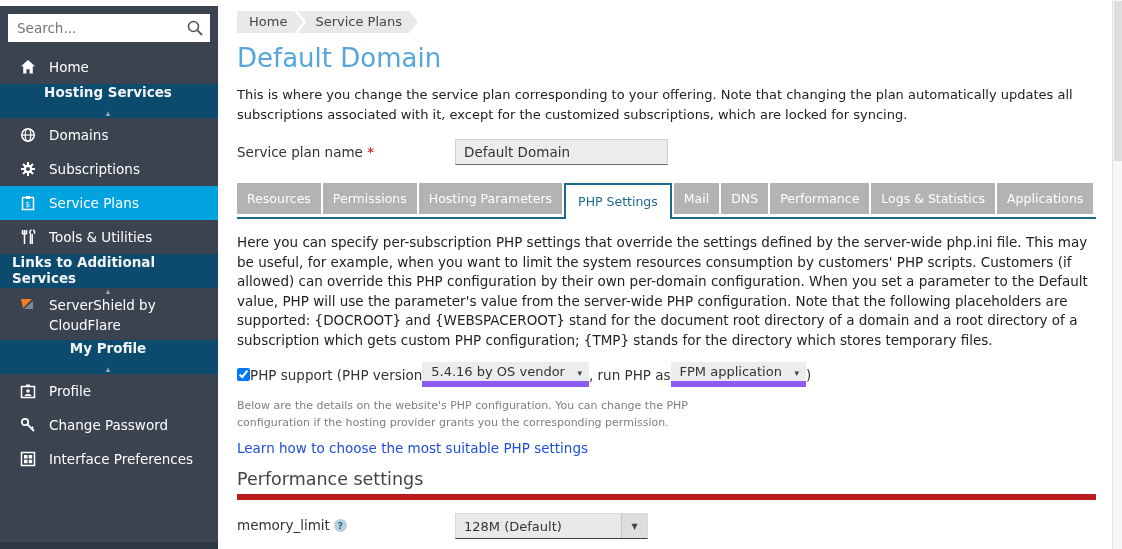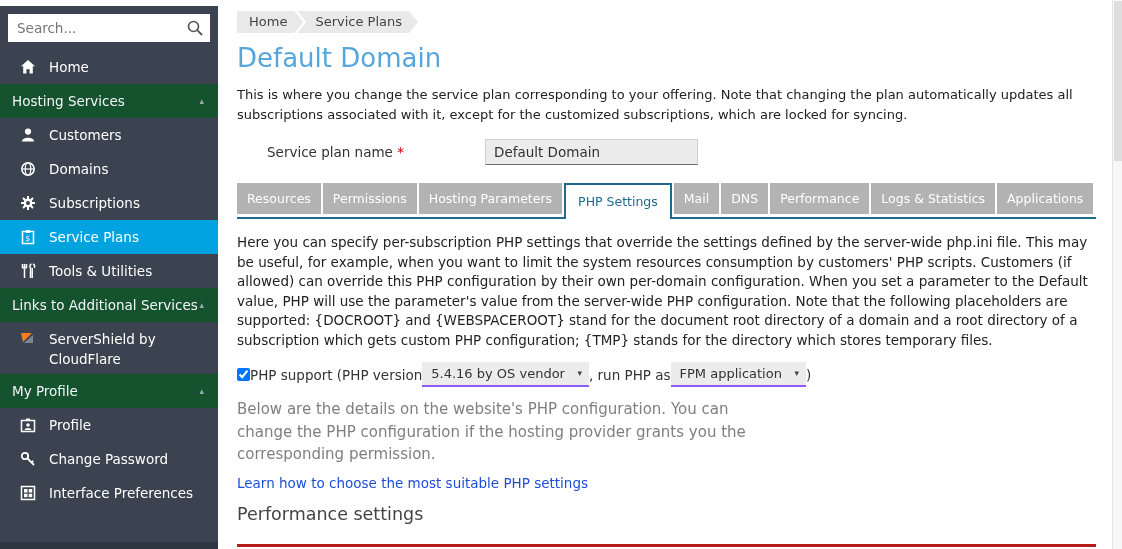--- a/index.html
+++ b/index.html
@@ -14,75 +14,75 @@
     padding:0 30px 0 9px; font-size:13.5px; color:#333;
     font-family:inherit; outline:none; }
   .search-icon { position:absolute; right:6px; top:5px; }
   .nav { margin-top:8px; }
   .nav-item { height:34px; display:flex; align-items:center; gap:13px;
     padding:0 10px 0 19px; font-size:13.5px; color:#fff; cursor:pointer; }
   .nav-item.tall { height:52px; align-items:flex-start; padding-top:8px; }
   .nav-item.active { background:#00a3e0; }
   .nav-item .ico { width:17px; flex:0 0 17px; display:flex; justify-content:center; }
   .nav-head { height:34px; display:flex; align-items:center; justify-content:space-between;
-    background:#14532d; padding:0 14px 0 12px; font-size:13.5px; font-weight:normal;
-    color:#f2f5f8; cursor:pointer; }
+    background:#0c4a6e; padding:0 14px 0 12px; font-size:13.5px; font-weight:bold;
+    color:#f2f5f8; cursor:pointer;flex-direction:column; }
   .nav-head .caret { font-size:9px; color:#9aa6b2; }
   .twoline { line-height:1.45; }
   .side-foot { position:absolute; bottom:0; left:0; width:218px; height:13px;
     background:#2f3842; }
 
   
   .main { position:absolute; left:218px; top:0; width:894px; height:549px;
     padding:11px 16px 0 19px; background:#fff; }
 
   .breadcrumb { display:flex; font-size:13px; color:#444; }
   .crumb { background:#e9e9e9; padding:3px 16px 4px 12px; cursor:pointer;
     clip-path:polygon(0 0,calc(100% - 9px) 0,100% 50%,calc(100% - 9px) 100%,0 100%); }
   .crumb + .crumb { margin-left:-6px;
     clip-path:polygon(0 0,calc(100% - 9px) 0,100% 50%,calc(100% - 9px) 100%,0 100%,9px 50%);
     padding-left:18px; }
 
   h1.page-title { margin-top:10px; font-size:26px; font-weight:normal; color:#55a6dc; }
 
   .intro { margin-top:12px; font-size:13px; line-height:1.5; color:#222; }
 
-  .plan-row { margin-top:15px; display:flex; align-items:center; font-size:13.5px; color:#333;margin-left:30px; }
+  .plan-row { margin-top:15px; display:flex; align-items:center; font-size:13.5px; color:#333; }
   .plan-row label { width:218px; }
   .req { color:#c00; }
   .plan-row input { width:213px; height:26px; background:#ececec;
     border:1px solid #cfcfcf; border-bottom:1px solid #6d6d6d;
     padding:0 8px; font-size:13.5px; color:#333; font-family:inherit; }
 
   .tabbar { margin-top:18px; display:flex; align-items:flex-start; gap:2px;
     border-bottom:2px solid #1d6a8d; white-space:nowrap; }
   .tab { background:#b3b3b3; color:#fff; font-size:12.5px; padding:8px 10px;
     cursor:pointer; }
   .tab.active { background:#fff; color:#1d6a8d; border:2px solid #1d6a8d;
     border-bottom:0; padding:9px 12px 10px; margin-bottom:-2px; }
 
   .php-desc { margin-top:14px; font-size:13.5px; line-height:1.45; color:#222; }
 
   .support-row { margin-top:12px; display:flex; align-items:center; gap:0;
     font-size:13.5px; color:#333; }
   .support-row input[type=checkbox] { width:13px; height:13px; }
-  .sel { position:relative; background:#ececec; border-bottom:2px solid #8b5cf6;
+  .sel { position:relative; background:#ececec; border-bottom:6px solid #8b5cf6;
     height:25px; display:flex; align-items:center; padding:0 24px 0 9px;
     font-size:13px; color:#333; cursor:pointer; }
   .sel .caret { position:absolute; right:7px; top:6px; font-size:9px; color:#444; }
   .sel.w1 { min-width:146px; }
   .sel.w2 { min-width:130px; }
 
-  .php-note { margin-top:11px; font-size:15px; line-height:1.5; color:#7f7f7f;
+  .php-note { margin-top:11px; font-size:11px; line-height:1.5; color:#7f7f7f;
     max-width:520px; }
   .php-link { display:inline-block; margin-top:9px; font-size:13.5px;
     color:#1d4ed8; text-decoration:none; cursor:pointer; }
 
   h2.perf { margin-top:12px; font-size:17.5px; font-weight:normal; color:#444;
-    padding-bottom:20px; border-bottom:3px solid #b91c1c; }
+    padding-bottom:5px; border-bottom:6px solid #b91c1c; }
 
   .setting { display:grid; grid-template-columns:218px 1fr; margin-top:13px; }
   .setting .lbl { font-size:13.5px; color:#333; padding-top:4px; }
   .help-ico { display:inline-flex; width:13px; height:13px; border-radius:50%;
     background:#b7cfdd; color:#2e6f93; font-size:9.5px; font-weight:bold;
     align-items:center; justify-content:center; margin-left:4px; cursor:pointer;
     vertical-align:1px; }
   .combo { display:flex; width:193px; height:26px; border:1px solid #d9d9d9;
     border-bottom:1px solid #3f3f3f; cursor:pointer; }
   .combo-field { flex:1; background:#e9e9e9; display:flex; align-items:center;
@@ -120,29 +120,20 @@
           </svg>
       </span>
       <span>Home</span>
     </div>
 
     <div class="nav-head">
       <span>Hosting Services</span>
       <span class="caret">▴</span>
     </div>
 
-    <div class="nav-item">
-      <span class="ico">
-        <svg width="16" height="16" viewBox="0 0 16 16">
-            <circle cx="8" cy="4.6" r="3.1" fill="#fff"></circle>
-            <path d="M2 14.5 C2 9.6 14 9.6 14 14.5 Z" fill="#fff"></path>
-          </svg>
-      </span>
-      <span>Customers</span>
-    </div>
 
     <div class="nav-item">
       <span class="ico">
         <svg width="16" height="16" viewBox="0 0 16 16">
             <circle cx="8" cy="8" r="6.2" fill="none" stroke="#fff" stroke-width="1.5"></circle>
             <ellipse cx="8" cy="8" rx="2.8" ry="6.2" fill="none" stroke="#fff" stroke-width="1.2"></ellipse>
             <line x1="1.8" y1="8" x2="14.2" y2="8" stroke="#fff" stroke-width="1.2"></line>
           </svg>
       </span>
       <span>Domains</span>

